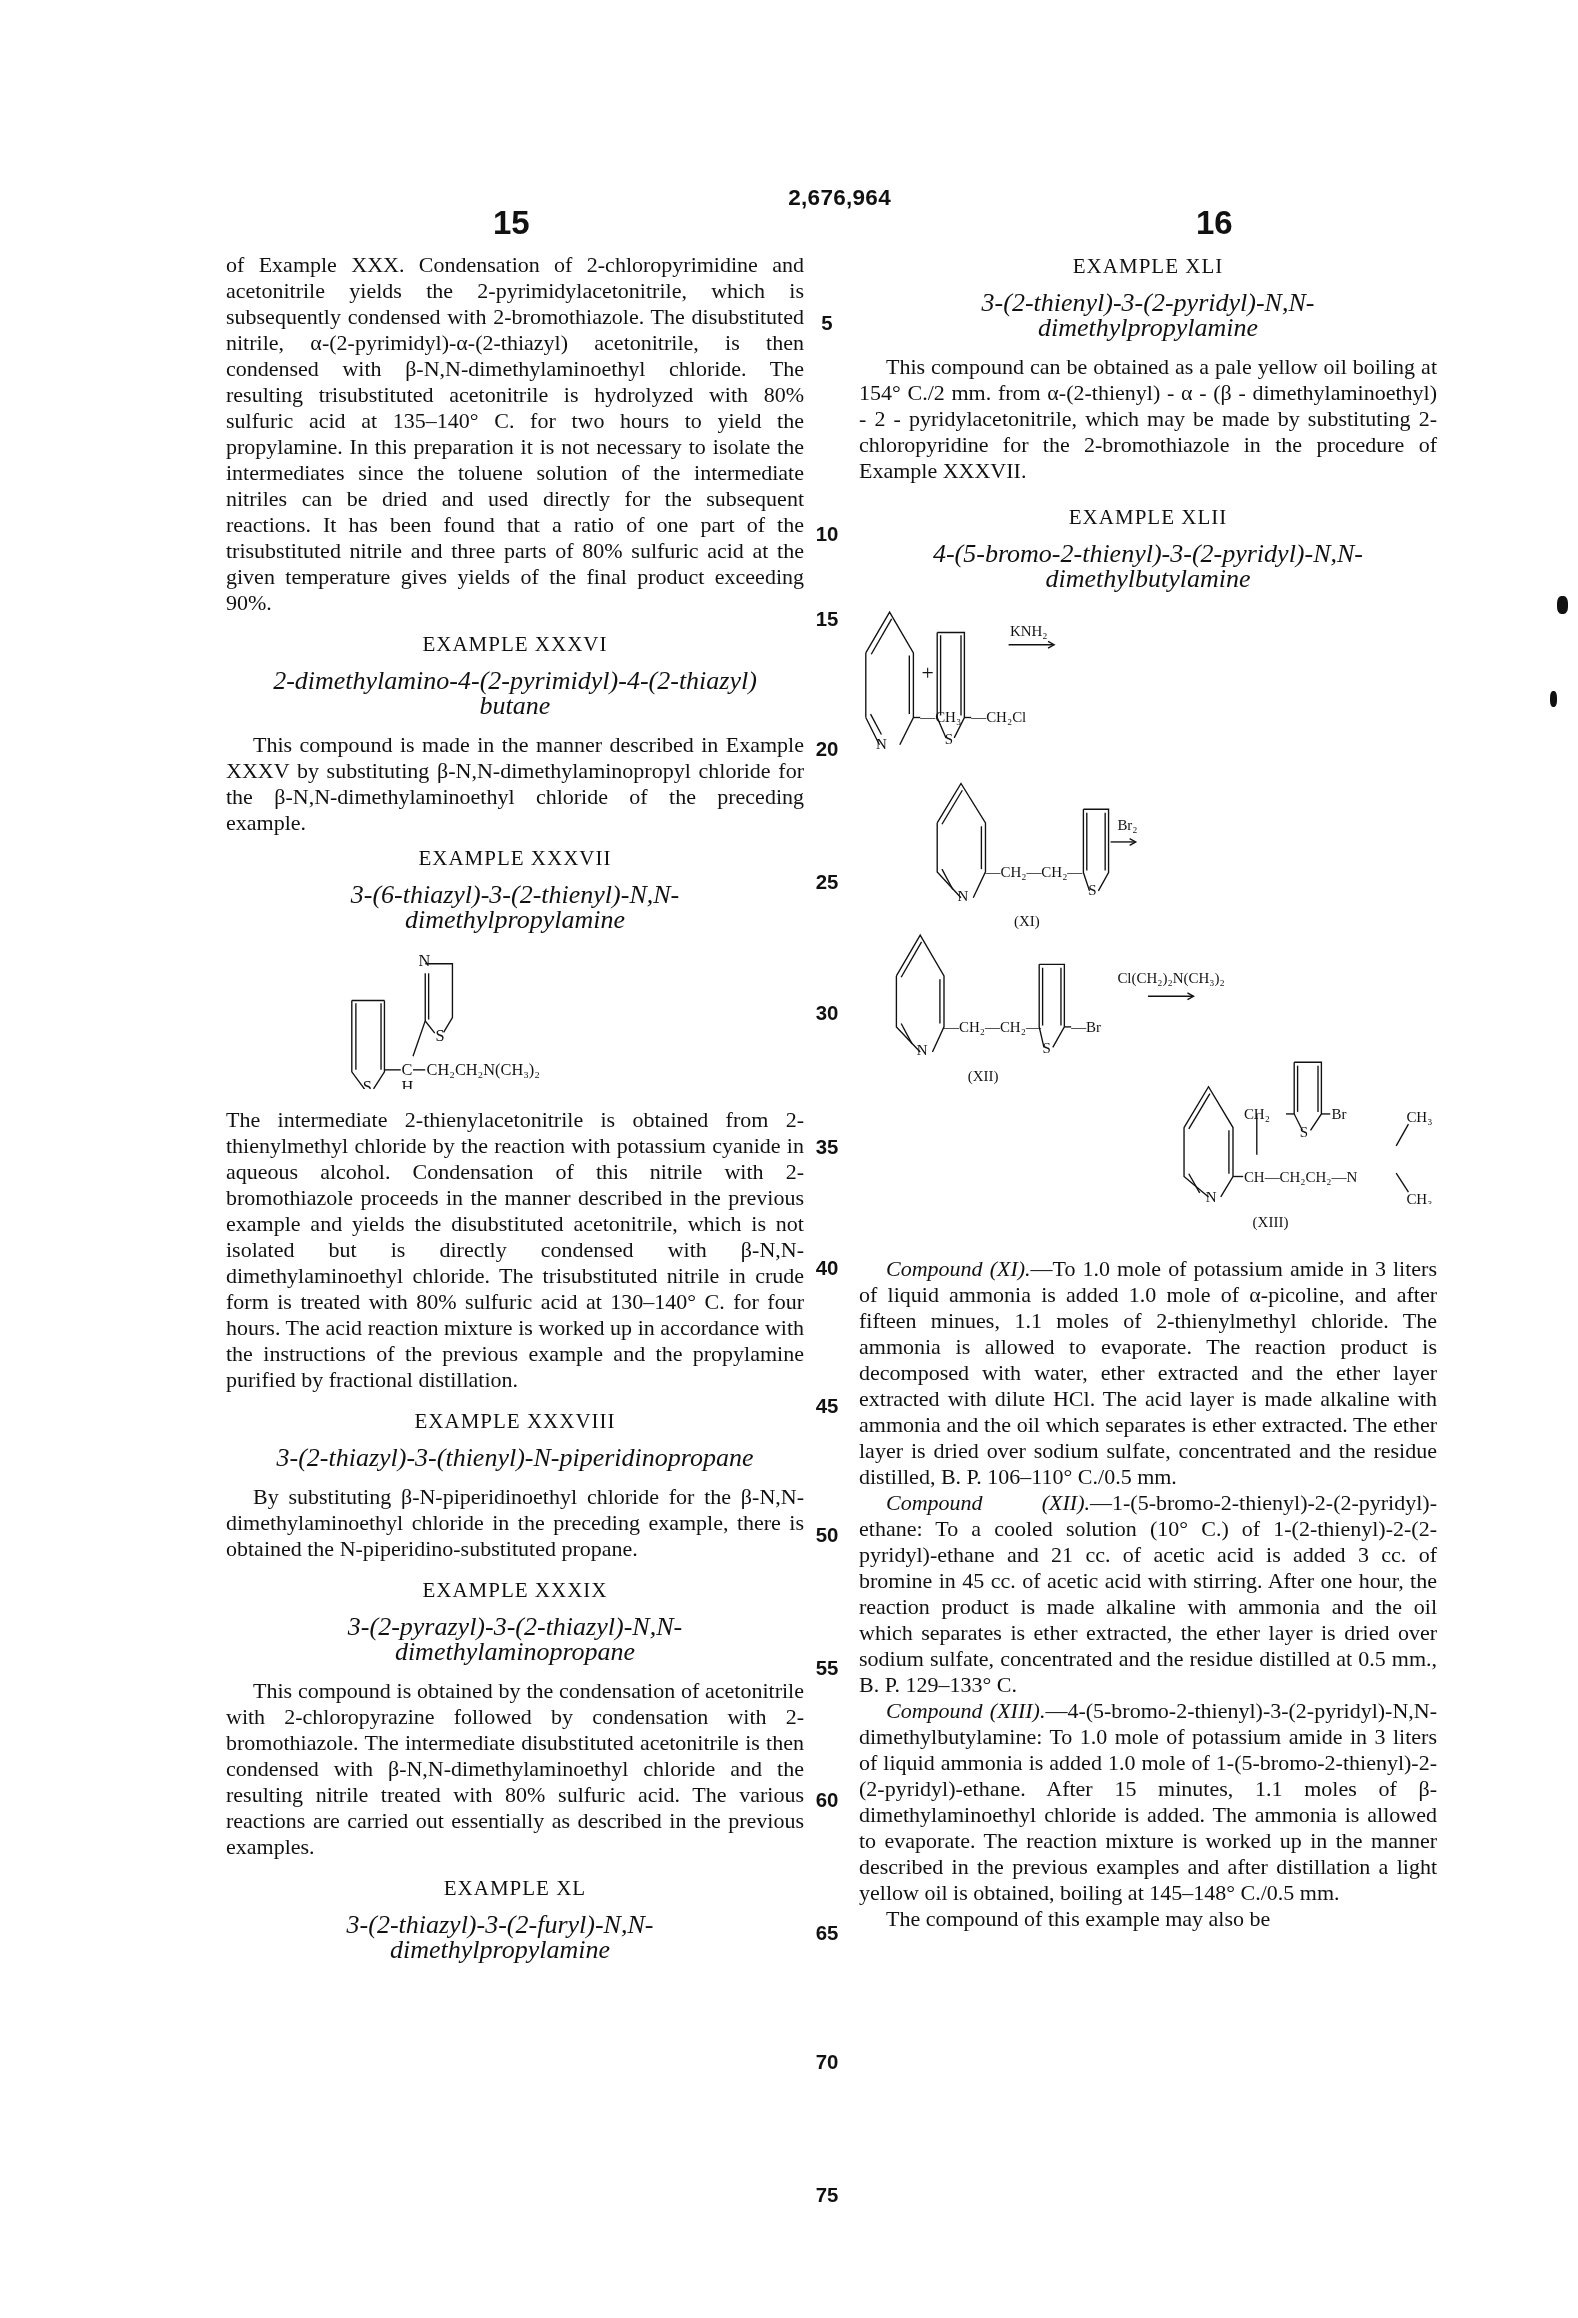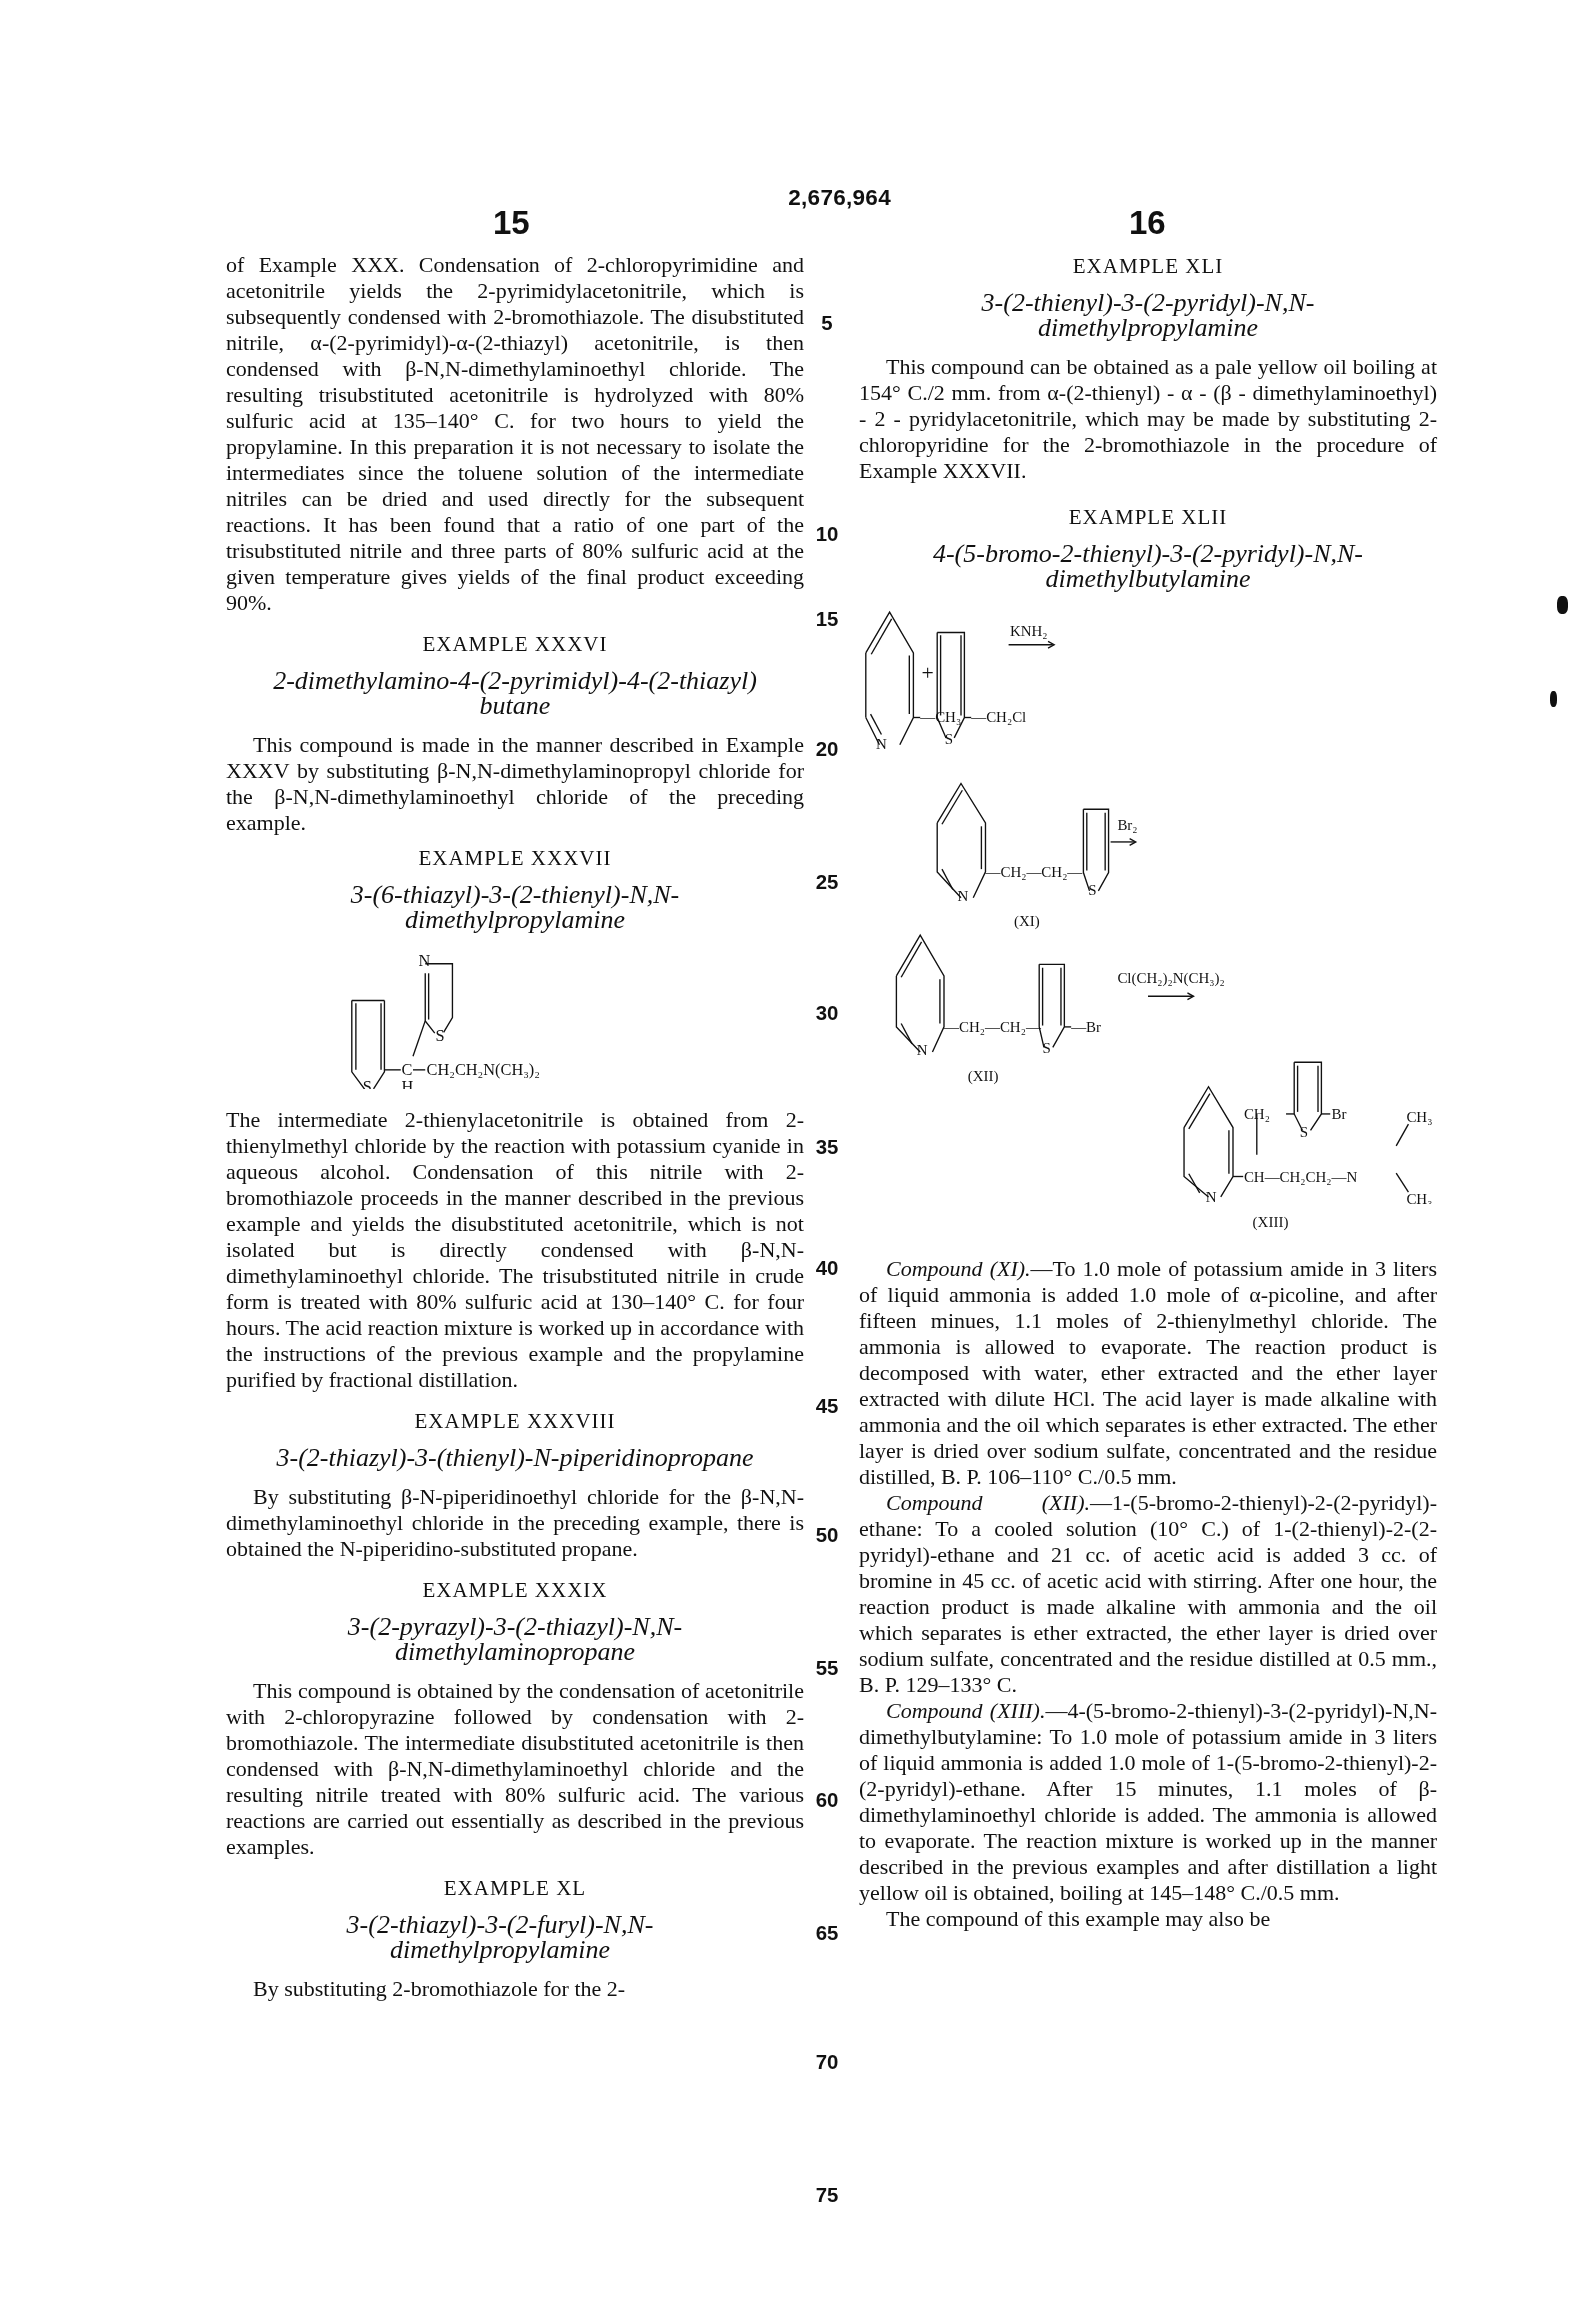--- a/index.html
+++ b/index.html
@@ -2,21 +2,21 @@
 <html style="font-size:11px"><head>
 <meta charset="utf-8">
 <style>
   html, body { margin: 0; padding: 0; background: #ffffff; }
   body { width: 1578px; height: 2319px; position: relative; overflow: hidden;
          font-family: "Liberation Serif", "DejaVu Serif", serif; color: #111; }
   .patno { position: absolute; top: 185px; left: 755px; width: 136px; text-align: right;
            font-family: "Liberation Sans", sans-serif; font-weight: bold; font-size: 22.5px; letter-spacing: 0.3px; }
   .colno { position: absolute; top: 204px; font-family: "Liberation Sans", sans-serif; font-weight: bold; font-size: 33px; }
   .colno.left { left: 493px; }
-  .colno.right { left: 1129px; text-align: center; }
+  .colno.right { left: 1196px; text-align: center; }
   .col { position: absolute; font-size: 22px; line-height: 26px; }
   .col.left { left: 226px; top: 252px; width: 578px; }
   .col.right { left: 859px; top: 238px; width: 578px; }
   p { margin: 0; text-align: justify; text-align-last: left; hyphens: manual; }
   p.indent { text-indent: 27px; }
   .ex-head { text-align: center; font-size: 21px; letter-spacing: 1px; margin: 15px 0 12.2px 0; }
   .ex-name { text-align: center; font-style: italic; font-size: 26px; line-height: 24.5px; margin: 0 27px 13.6px 27px; }
   .it { font-style: italic; }
   .lineno { position: absolute; left: 803px; width: 48px; text-align: center;
             font-family: "Liberation Sans", sans-serif; font-weight: bold; font-size: 20.4px; }
@@ -86,21 +86,20 @@
   <div class="ex-head">EXAMPLE XXXVIII</div>
   <div class="ex-name" style="margin-left:0;margin-right:0">3-(2-thiazyl)-3-(thienyl)-N-piperidinopropane</div>
   <p class="indent">By substituting β-N-piperidinoethyl chloride for the β-N,N-dimethylaminoethyl chloride in the preceding example, there is obtained the N-piperidino-substituted propane.</p>
 
   <div class="ex-head">EXAMPLE XXXIX</div>
   <div class="ex-name">3-(2-pyrazyl)-3-(2-thiazyl)-N,N-dimethylaminopropane</div>
   <p class="indent">This compound is obtained by the condensation of acetonitrile with 2-chloropyrazine followed by condensation with 2-bromothiazole. The intermediate disubstituted acetonitrile is then condensed with β-N,N-dimethylaminoethyl chloride and the resulting nitrile treated with 80% sulfuric acid. The various reactions are carried out essentially as described in the previous examples.</p>
 
   <div class="ex-head">EXAMPLE XL</div>
   <div class="ex-name" style="margin-left:45px;margin-right:75px">3-(2-thiazyl)-3-(2-furyl)-N,N-dimethylpropylamine</div>
-  <p class="indent">By substituting 2-bromothiazole for the 2-</p>
 </div>
 
 <div class="col right">
 
   <div class="ex-head">EXAMPLE XLI</div>
   <div class="ex-name" style="margin-left:75px;margin-right:75px">3-(2-thienyl)-3-(2-pyridyl)-N,N-dimethylpropylamine</div>
   <p class="indent">This compound can be obtained as a pale yellow oil boiling at 154° C./2 mm. from α-(2-thienyl) - α - (β - dimethylaminoethyl) - 2 - pyridylacetonitrile, which may be made by substituting 2-chloropyridine for the 2-bromothiazole in the procedure of Example XXXVII.</p>
 
   <div class="ex-head" style="margin-top:20.4px">EXAMPLE XLII</div>
   <div class="ex-name" style="margin-left:54px;margin-right:54px">4-(5-bromo-2-thienyl)-3-(2-pyridyl)-N,N-dimethylbutylamine</div>

